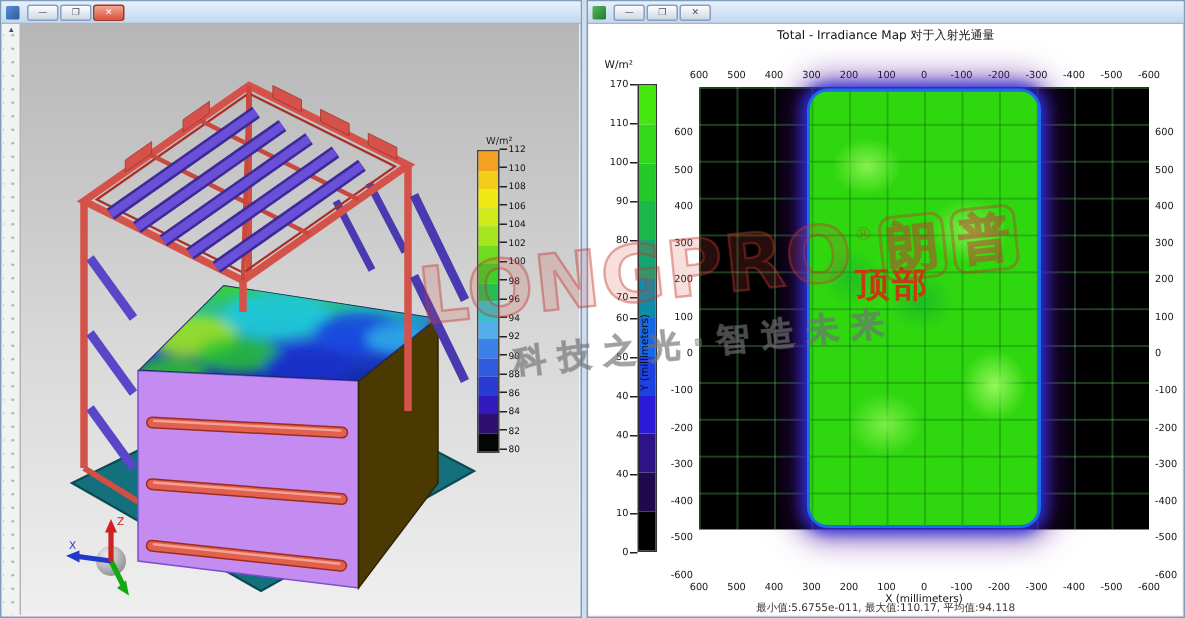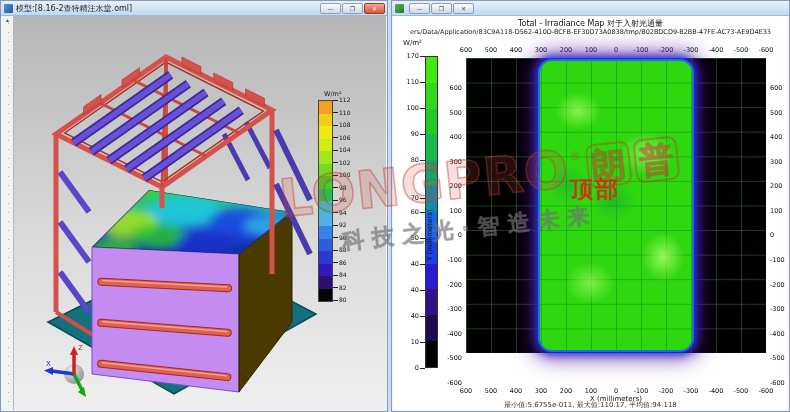--- a/index.html
+++ b/index.html
@@ -103,21 +103,20 @@
              color:rgba(118,118,124,.40);-webkit-text-stroke:.8px rgba(110,110,116,.45);}
 </style>
 </head>
 <body>
 
 <div id="screen">
 
   <div class="win" id="leftwin">
     <div class="titlebar">
       <span class="ticon" style="background:linear-gradient(135deg,#5a8fd4,#2c5a9c);"></span>
-      <span class="ttext">模型:[8.16-2查特精注水堂.oml]</span>
       <span class="tbtns">
         <span class="tbtn">—</span>
         <span class="tbtn">❐</span>
         <span class="tbtn close-active">✕</span>
       </span>
     </div>
     <div class="wincontent">
       <div id="leftstrip">
         <span class="strip-arrow">▴</span>
       </div>
@@ -289,21 +288,20 @@
     <div class="titlebar">
       <span class="ticon" style="background:linear-gradient(135deg,#59b85a,#1e7a2e);"></span>
       <span class="tbtns">
         <span class="tbtn">—</span>
         <span class="tbtn">❐</span>
         <span class="tbtn">✕</span>
       </span>
     </div>
     <div class="wincontent">
       <div class="chart-title">Total - Irradiance Map 对于入射光通量</div>
-      <div class="chart-path">ers/Data/Application/83C9A118-D562-410D-BCFB-EF30D73A0838/tmp/B02BDCD9-B2BB-47FE-AC73-AE9D4E33</div>
       <div class="chart-unit">W/m²</div>
 
       <div id="cbar-wrap">
         <div id="cbar-labels">
             <span class="cbar-tick" style="top: -4px;">170</span>
             <span class="cbar-tick" style="top: 22px;">110</span>
             <span class="cbar-tick" style="top: 48px;">100</span>
             <span class="cbar-tick" style="top: 74px;">90</span>
             <span class="cbar-tick" style="top: 100px;">80</span>
             <span class="cbar-tick" style="top: 138px;">70</span>

